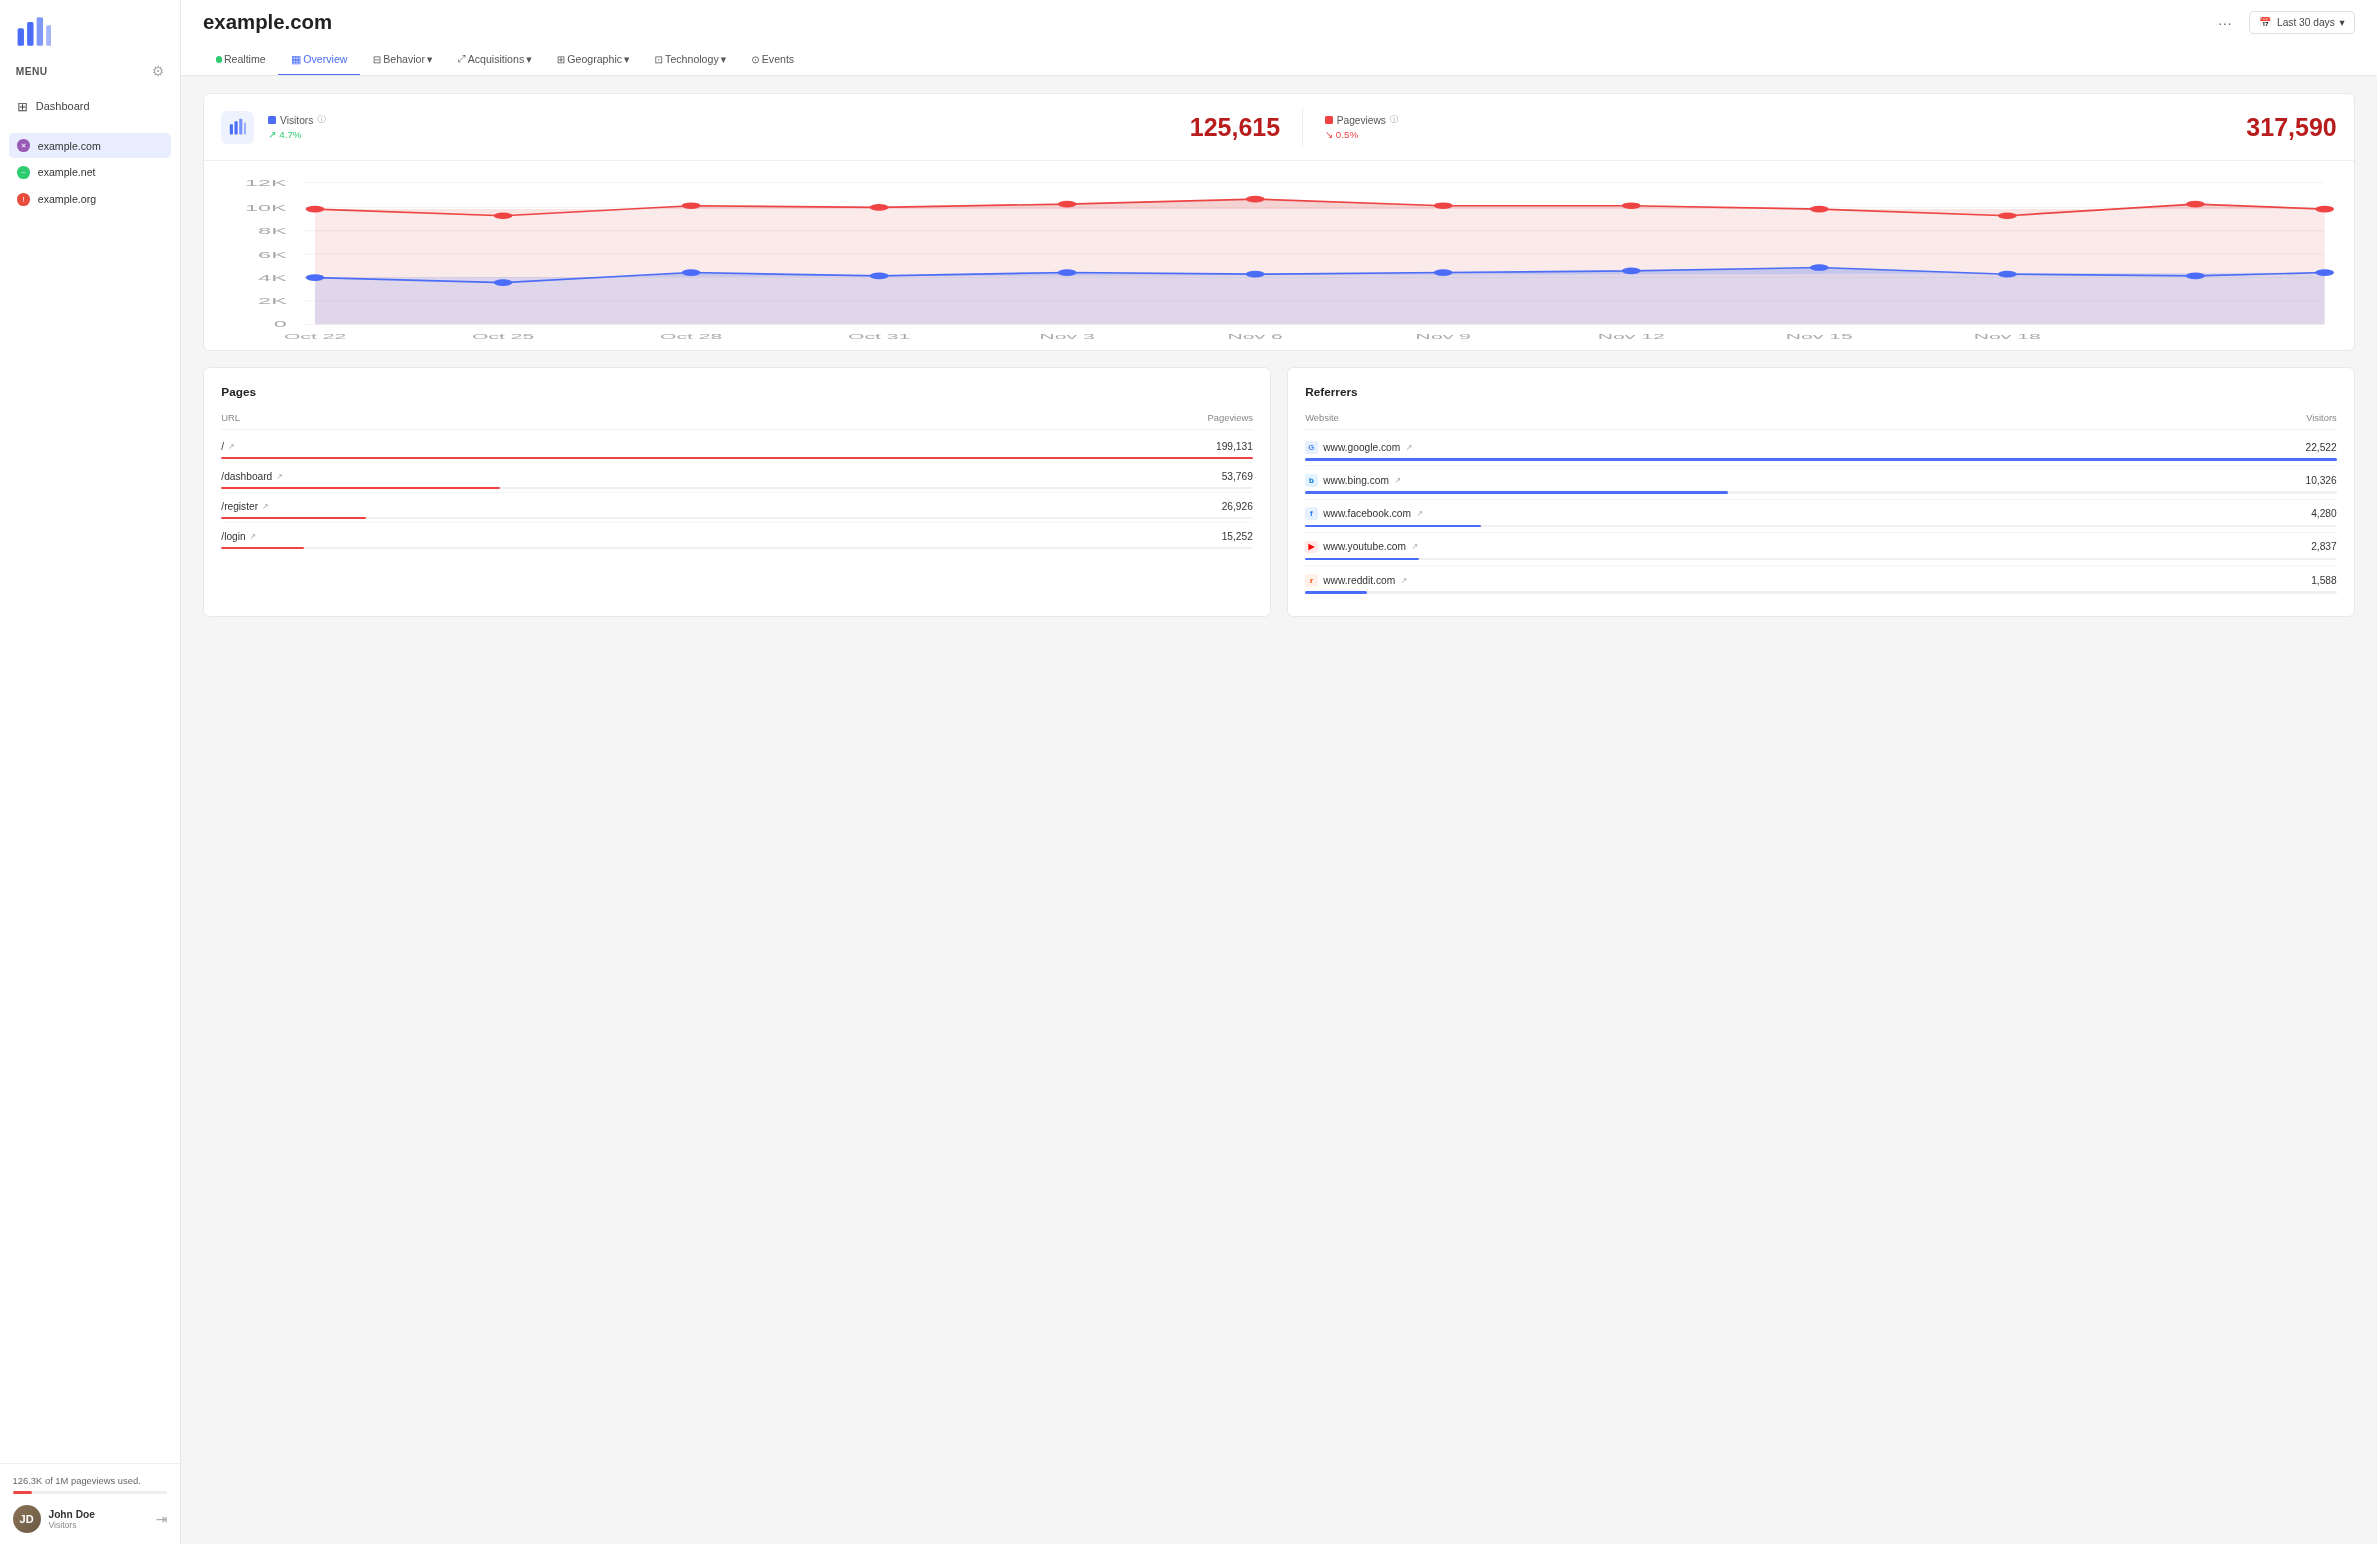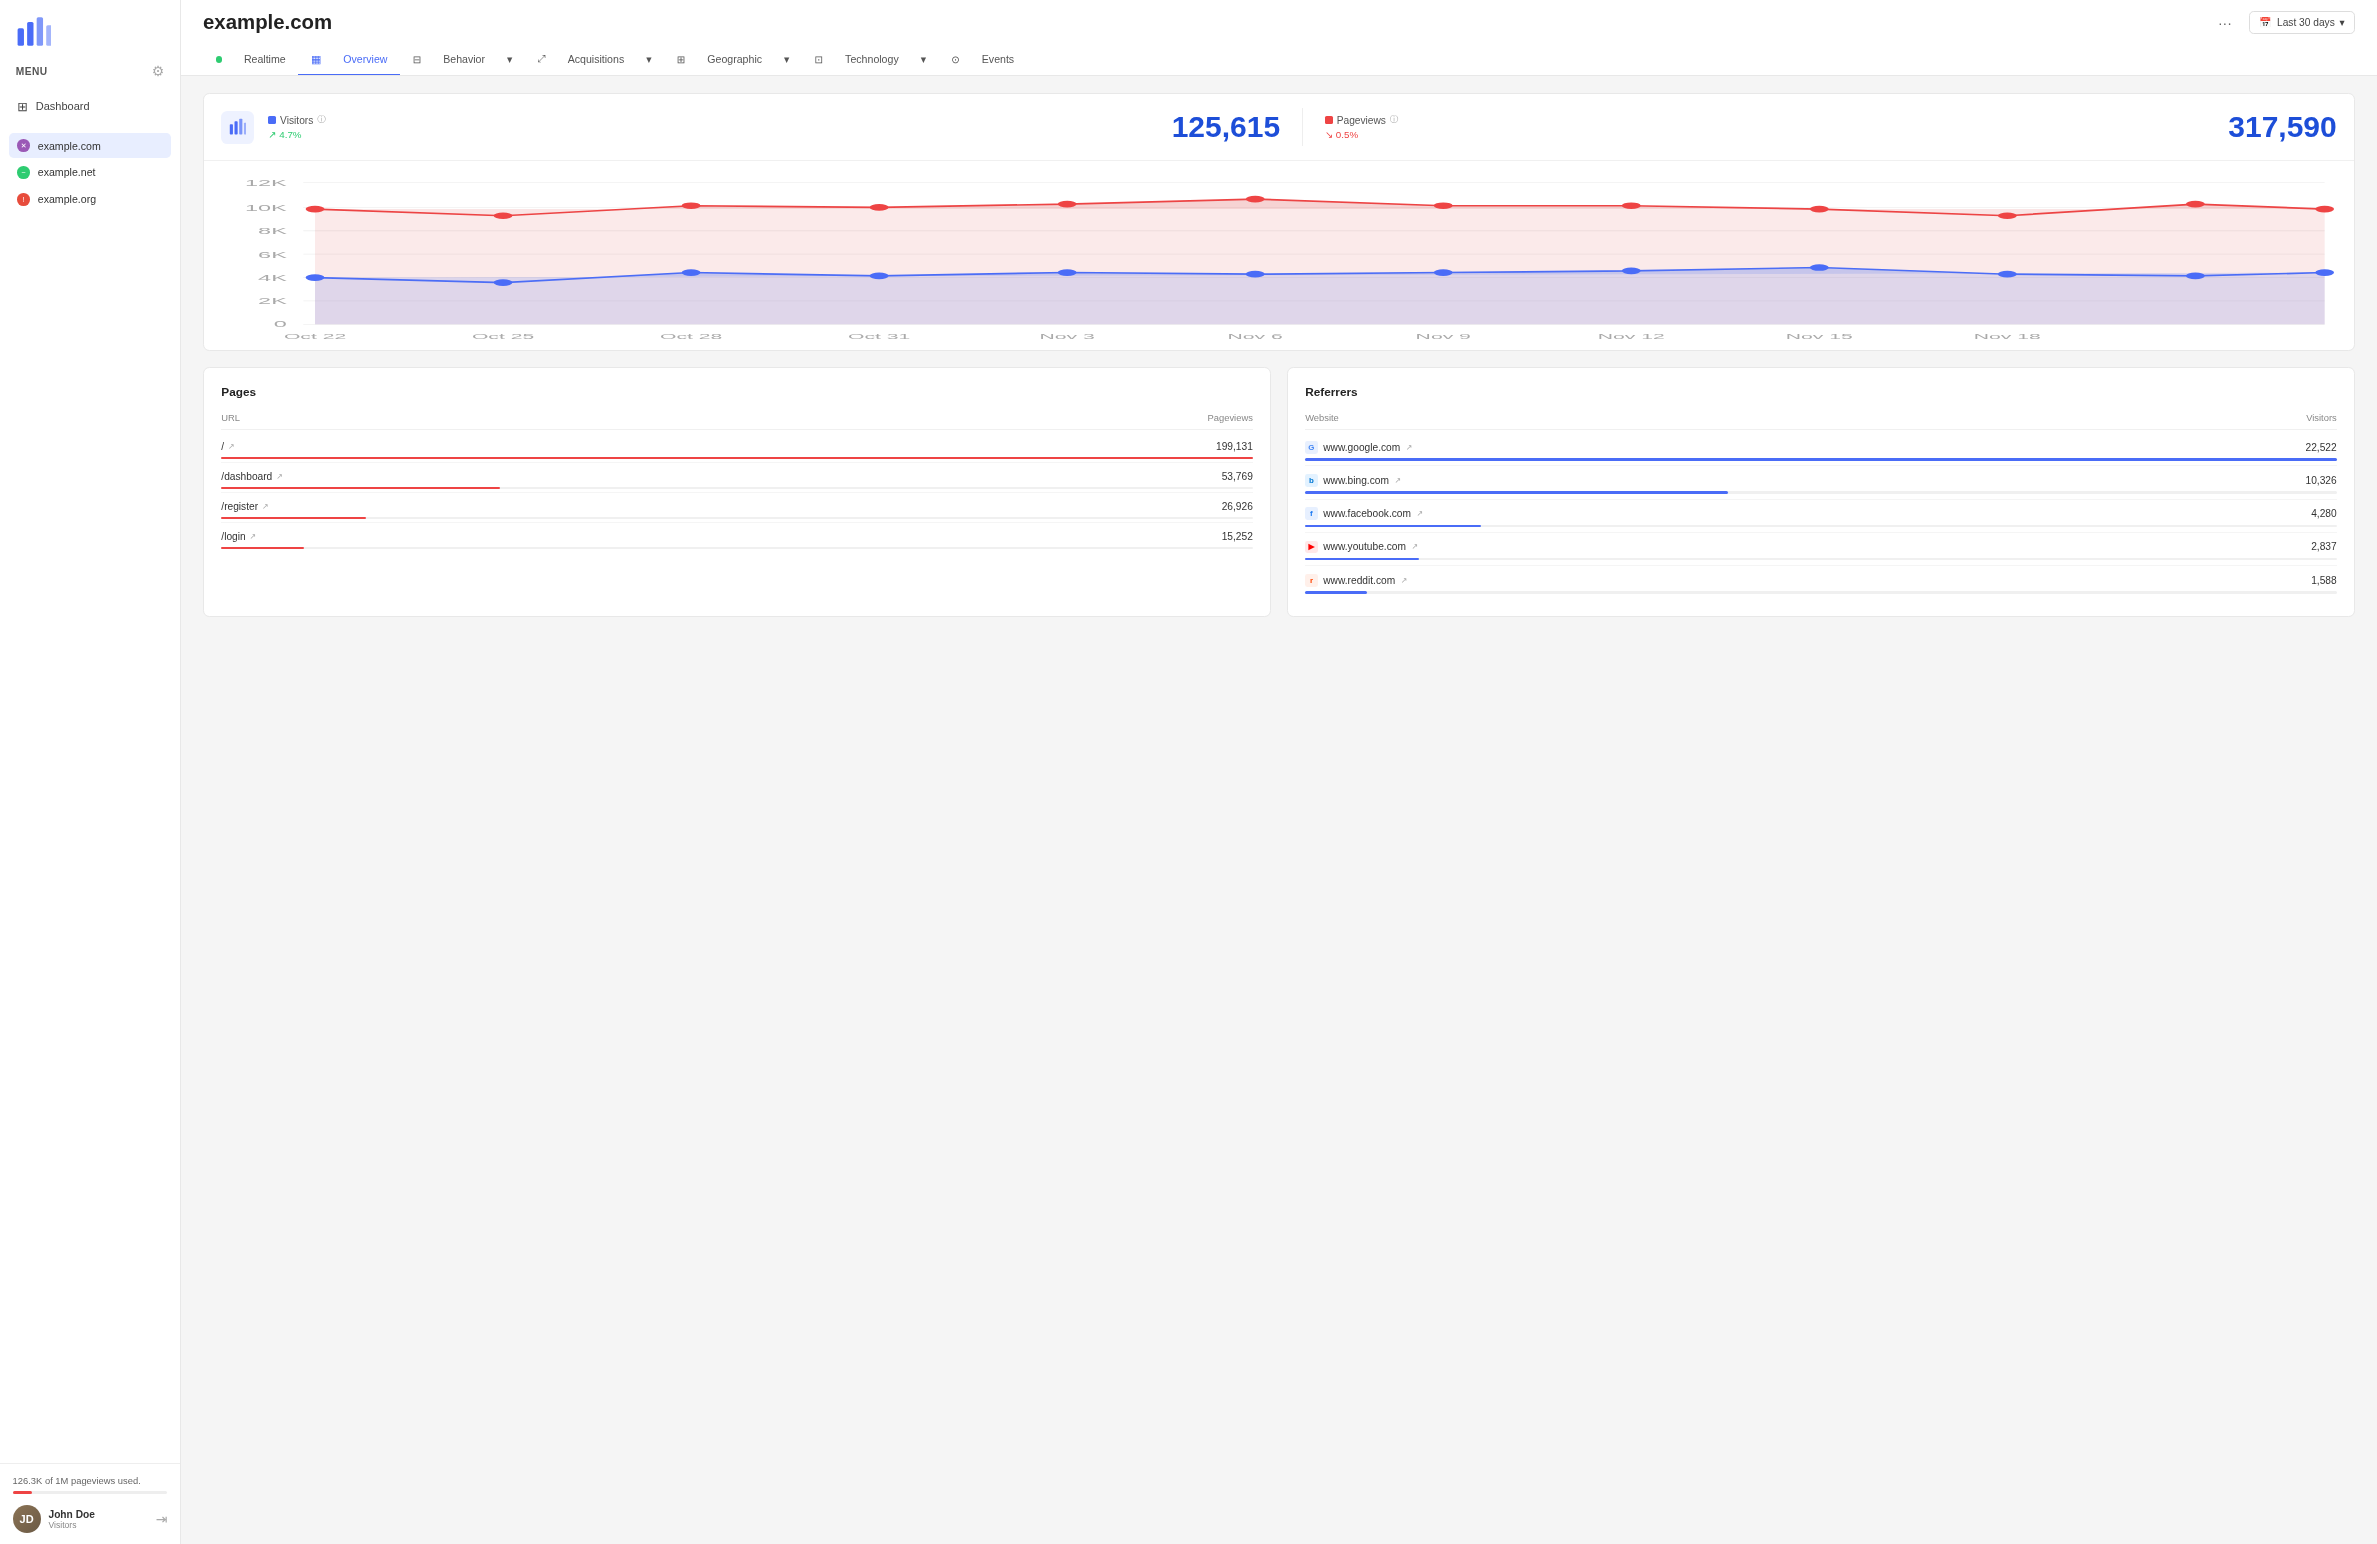--- a/index.html
+++ b/index.html
@@ -132,21 +132,21 @@
       cursor: pointer; background: #fff;
     }
     .tabs {
       display: flex;
       align-items: center;
       gap: 0;
     }
     .tab {
       display: flex;
       align-items: center;
-      gap: 22px;
+      gap: 2px;
       padding: 7.9px 12.6px;
       font-size: 10.6px;
       color: #555;
       cursor: pointer;
       border-bottom: 1.6px solid transparent;
       white-space: nowrap;
     }
     .tab.active { color: #4a6cf7; border-bottom-color: #4a6cf7; }
     .tab-dot { width: 6.3px; height: 6.3px; border-radius: 50%; background: #2ecc71; }
 
@@ -176,21 +176,21 @@
     }
     .stat-block { flex: 1; }
     .stat-divider { width: 0.8px; background: #eee; height: 38px; margin: 0 22px; }
     .stat-label { font-size: 10.2px; color: #555; display: flex; align-items: center; gap: 3.9px; margin-bottom: 3.1px; font-weight: 500; }
     .stat-label-dot { width: 7.9px; height: 7.9px; border-radius: 1.6px; }
     .stat-label-dot.blue { background: #4a6cf7; }
     .stat-label-dot.red { background: #e44; }
     .stat-change { font-size: 9.8px; }
     .stat-change.up { color: #2ecc71; }
     .stat-change.down { color: #e44; }
-    .stat-value { font-size: 30px; font-weight: 800; color: #1d4ed8; margin-left: auto; }
+    .stat-value { font-size: 25px; font-weight: 800; color: #b91c1c; margin-left: auto; }
 
     .chart-area { padding: 12.6px 17.3px 9.4px; position: relative; height: 189px; }
     .chart-svg { width: 100%; height: 100%; }
 
     
     .bottom-row { display: flex; gap: 15.7px; }
     .data-card {
       flex: 1;
       background: #fff;
       border-radius: 6.3px;

